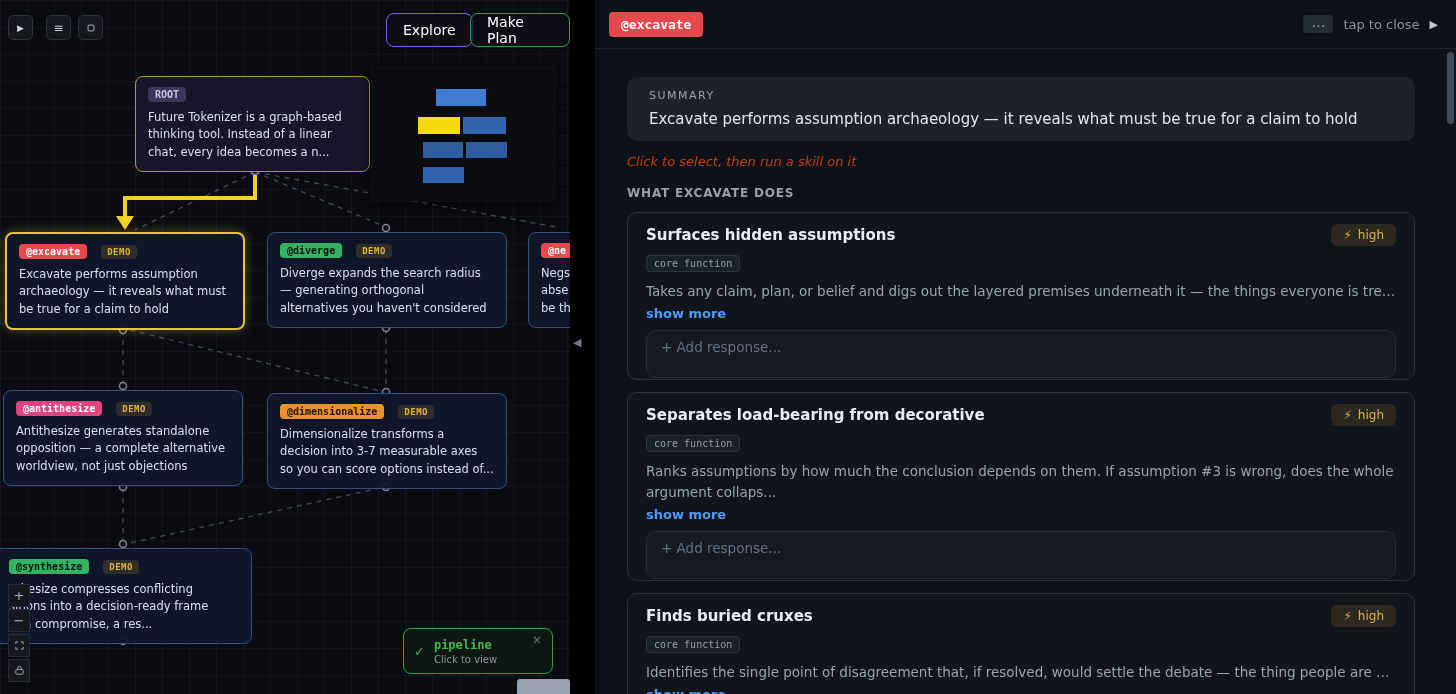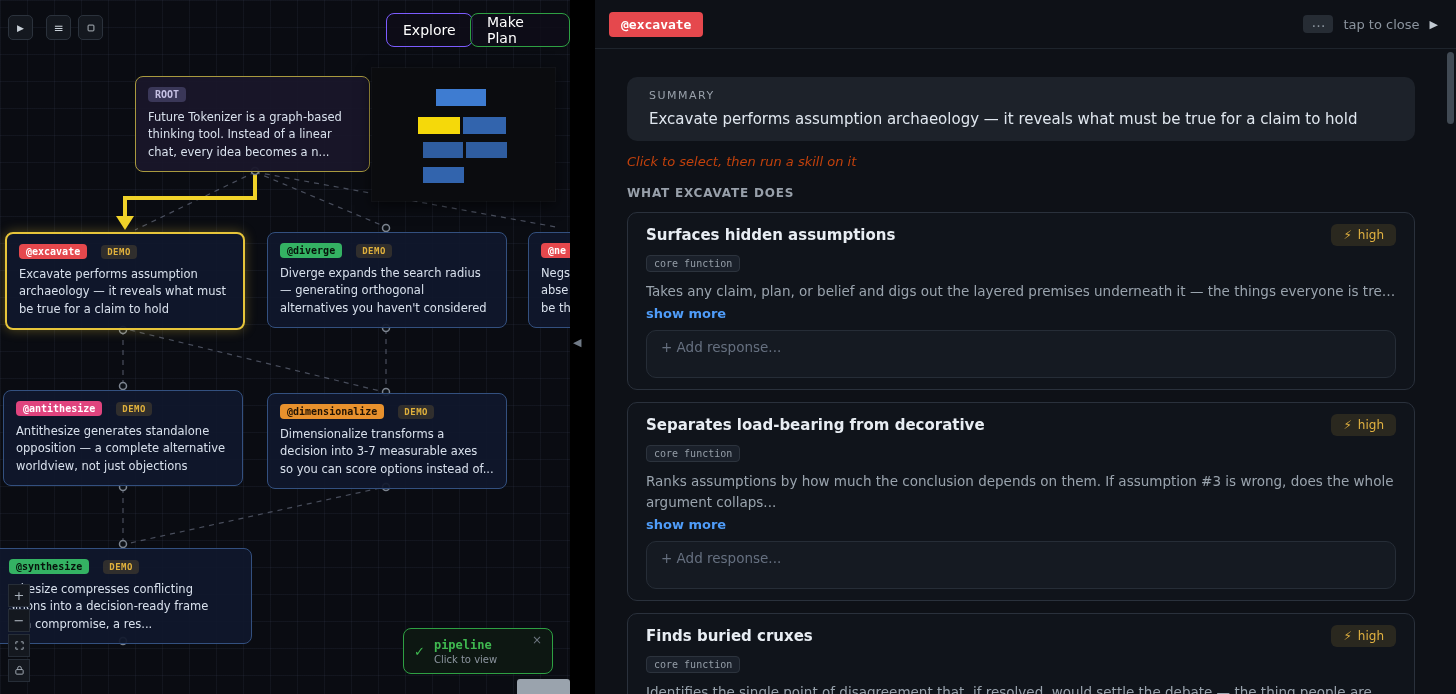--- a/index.html
+++ b/index.html
@@ -142,21 +142,21 @@
   }
   .summary-card { background:#1d222a; border-radius:10px; padding:12px 22px 13px 22px; }
   .summary-label { font-size:11px; letter-spacing:1.5px; color:#99a1ab; }
   .summary-text { margin-top:8px; font-size:15px; color:#e0e7ef; }
 
   .hint { margin-top:13px; font-style:italic; color:#c2410c; font-size:13px; }
   .section-title { margin-top:17px; font-size:12px; font-weight:bold; letter-spacing:0.8px; color:#98a0aa; }
 
   .card {
     margin-top:12px; border:1px solid #2a313c; border-radius:10px;
-    background:#10141b; padding:11px 18px 11px 18px;
+    background:#10141b; padding:11px 18px 1px 18px;
   }
   .card-head { display:flex; align-items:center; }
   .card-title { font-size:15px; font-weight:bold; color:#e8edf3; }
   .badge-high {
     margin-left:auto; background:rgba(224,177,60,0.13); color:#e3b341;
     font-size:12px; padding:4px 12px; border-radius:6px; display:flex; gap:6px; align-items:center;
   }
   .tag {
     display:inline-block; margin-top:9px; font-family:"DejaVu Sans Mono",monospace;
     font-size:10px; color:#959ea8; background:#1a202a; border:1px solid #2c333d;

